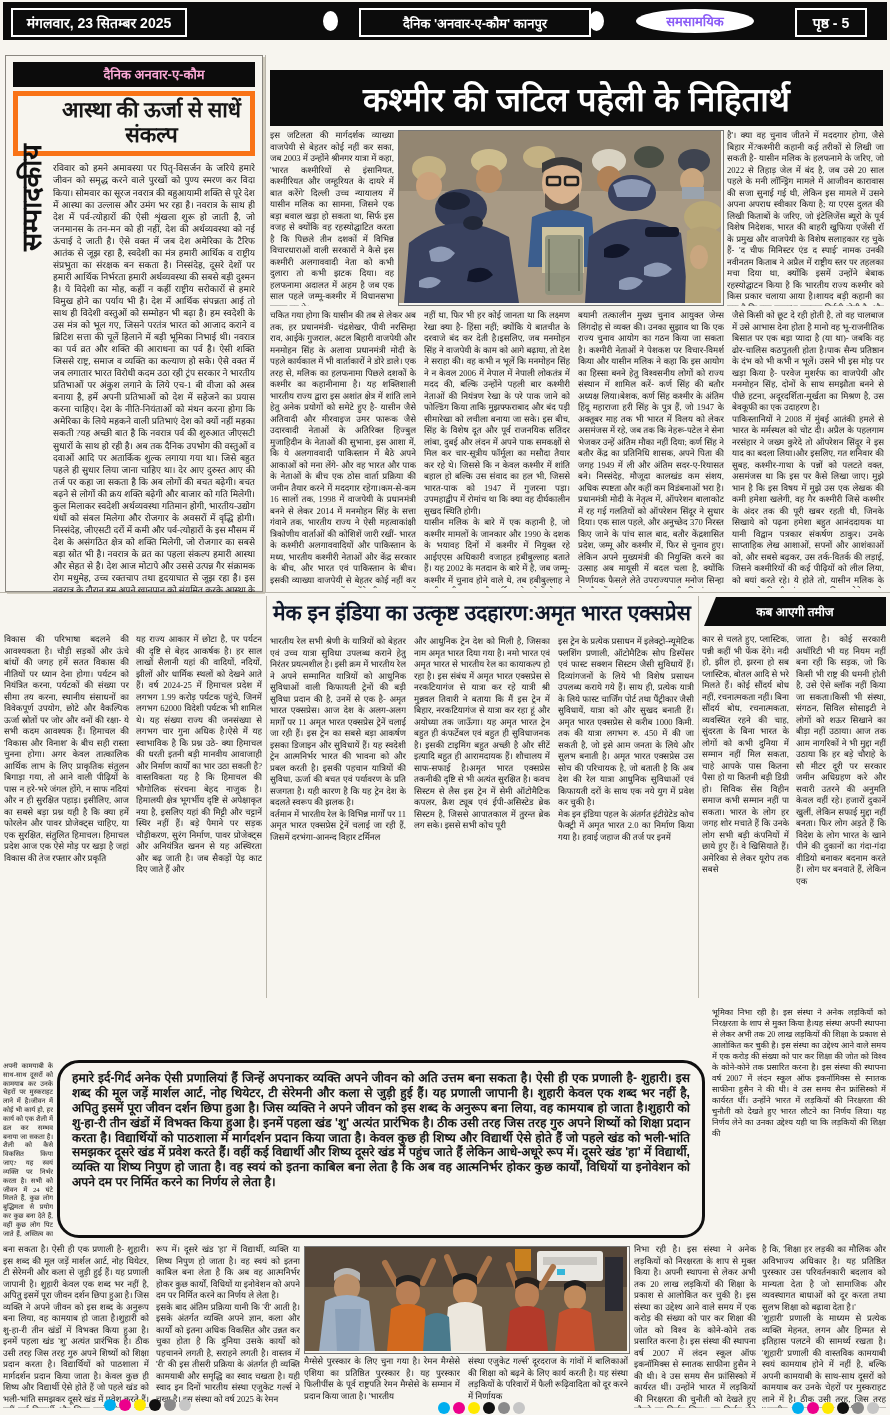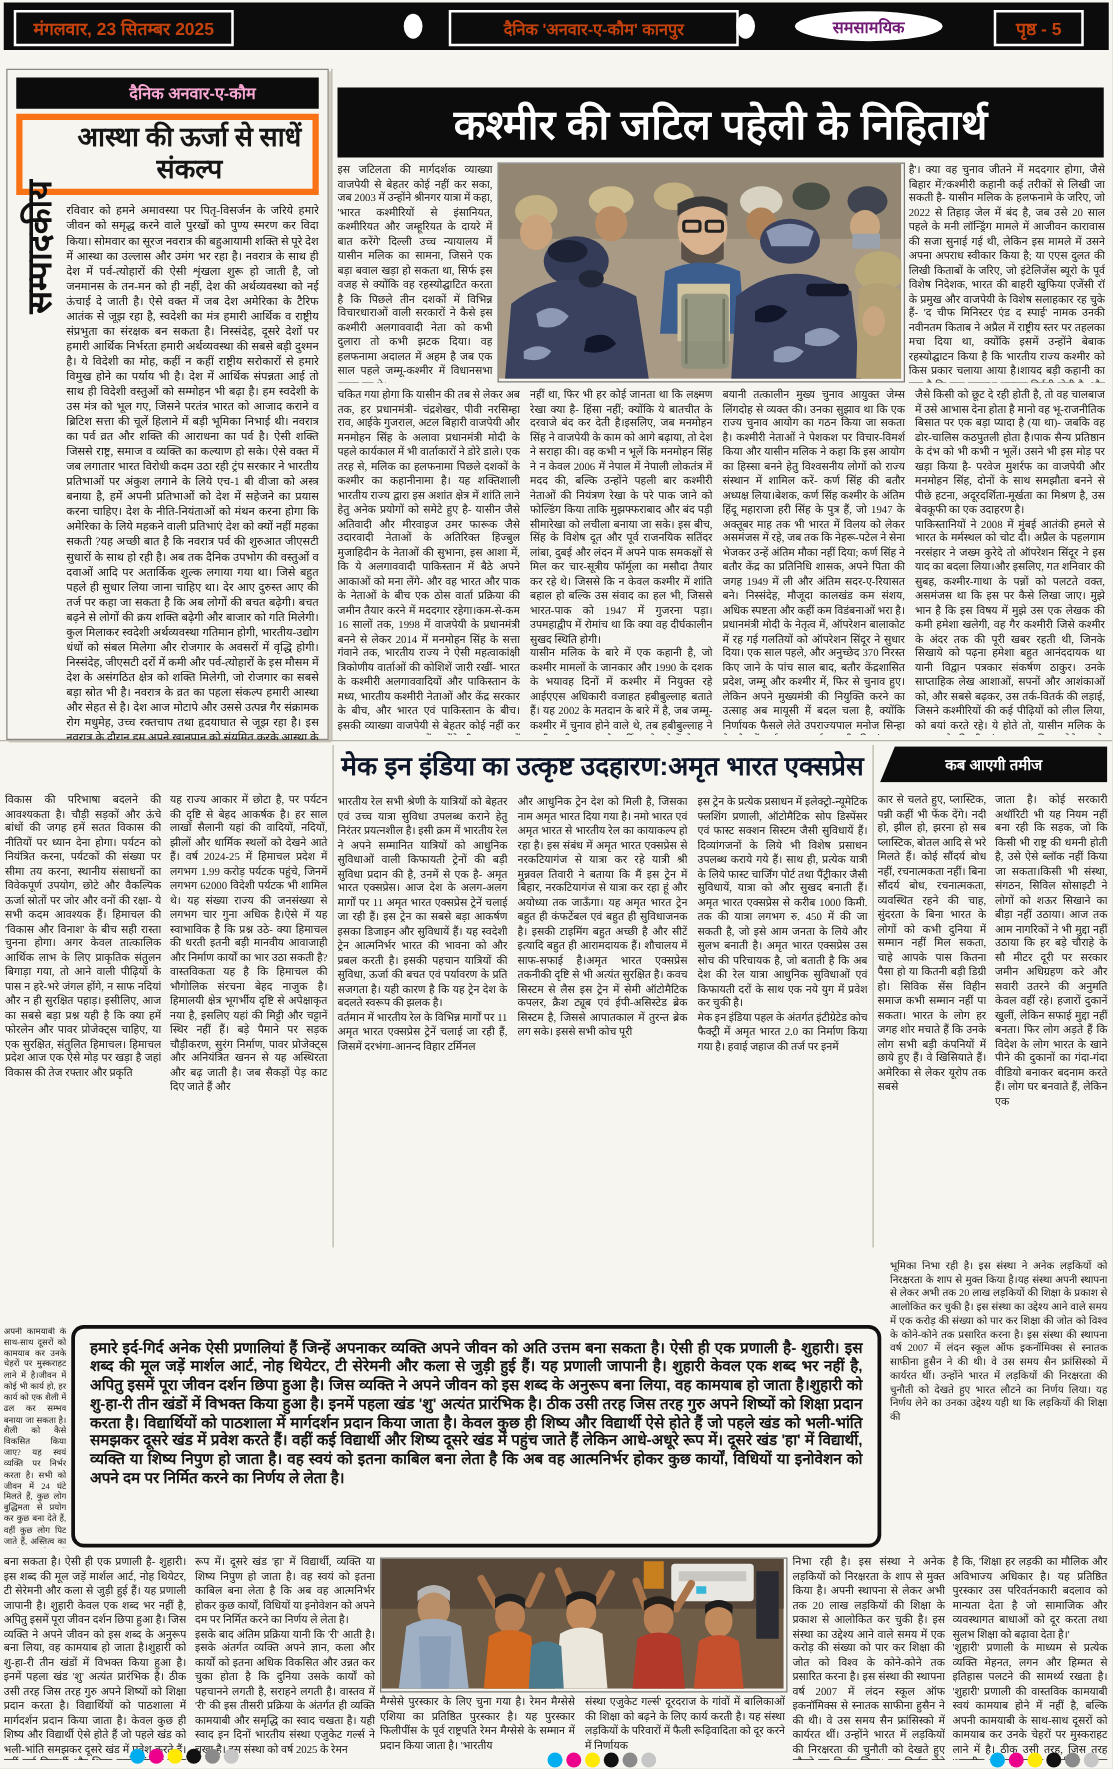--- a/index.html
+++ b/index.html
@@ -1,27 +1,27 @@
 <!DOCTYPE html>
 <html lang="hi"><head>
 <meta charset="utf-8">
 <style>
   html,body{margin:0;padding:0;background:#d8d5cc;}
   .page{position:relative;width:890px;height:1415px;margin:0 auto;background:#f7f5ef;
         font-family:"Liberation Serif","DejaVu Serif",serif;color:#161616;overflow:hidden;}
   
   .masthead-bar{position:absolute;left:3px;top:2px;width:884px;height:38px;background:#0c0c0c;}
-  .hbox{position:absolute;top:6px;height:25px;border:2px solid #fff;color:#c2410c;
+  .hbox{position:absolute;top:6px;height:25px;border:2px solid #fff;color:#ffffff;
         display:flex;align-items:center;justify-content:center;
         font-family:"Liberation Sans","DejaVu Sans",sans-serif;font-weight:bold;}
   .hdate{left:8px;width:172px;font-size:14px;}
   .htitle{left:356px;width:228px;font-size:13px;}
   .hpage{left:792px;width:68px;font-size:14px;}
   .hdot{position:absolute;top:9px;width:15px;height:20px;background:#fff;border-radius:50%;}
-  .hoval{position:absolute;left:633px;top:7px;width:118px;height:24px;background:#fff;color:#701a75;
+  .hoval{position:absolute;left:633px;top:7px;width:118px;height:24px;background:#fff;color:#8b5cf6;
          border-radius:50%;display:flex;align-items:center;justify-content:center;
          font-family:"Liberation Sans","DejaVu Sans",sans-serif;font-weight:bold;font-size:13px;}
   
   .vline{position:absolute;width:1px;background:#b9b5aa;}
   .hline{position:absolute;height:1px;background:#b9b5aa;}
   .body-txt{font-size:8.6px;line-height:1.34;text-align:justify;white-space:pre-line;overflow:hidden;}
   .col{position:absolute;}
   
   .edit-box{position:absolute;left:5px;top:55px;width:258px;height:537px;
             border:1px solid #8a8780;box-shadow:2px 2px 0 #cfcabc;padding:6px 7px;box-sizing:border-box;}
@@ -41,21 +41,21 @@
   
   .mid-head-black{position:absolute;background:#0c0c0c;color:#fff;display:flex;align-items:center;justify-content:center;
                   font-family:"Liberation Sans","DejaVu Sans",sans-serif;font-weight:bold;}
   .mid-head-plain{position:absolute;color:#0f172a;display:flex;align-items:center;justify-content:center;
                   font-family:"Liberation Sans","DejaVu Sans",sans-serif;font-weight:bold;text-align:center;}
   
   .big-headline{position:absolute;left:60px;top:1002px;width:770px;height:56px;
                 display:flex;align-items:center;justify-content:center;
                 font-family:"Liberation Sans","DejaVu Sans",sans-serif;font-weight:bold;font-size:43px;color:#0c0c0c;}
   .intro-box{position:absolute;left:57px;top:1060px;width:648px;height:178px;border:3px solid #111;
-             border-radius:10px;padding:8px 12px;box-sizing:border-box;
+             border-radius:22px;padding:8px 12px;box-sizing:border-box;
              font-family:"Liberation Sans","DejaVu Sans",sans-serif;font-weight:bold;font-size:12.2px;
              line-height:1.22;text-align:justify;overflow:hidden;}
   .tiny-txt{font-size:6.8px;line-height:1.3;text-align:justify;white-space:pre-line;overflow:hidden;}
   .girls-photo{position:absolute;left:304px;top:1246px;width:324px;height:106px;border:1px solid #777;}
   .cmyk{position:absolute;display:flex;gap:3px;}
   .cmyk span{width:12px;height:12px;border-radius:50%;display:inline-block;}
 </style>
 </head>
 <body>
 

